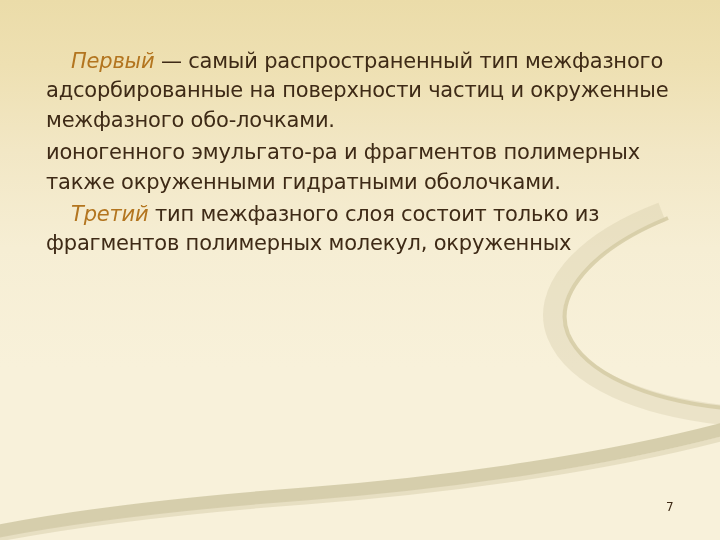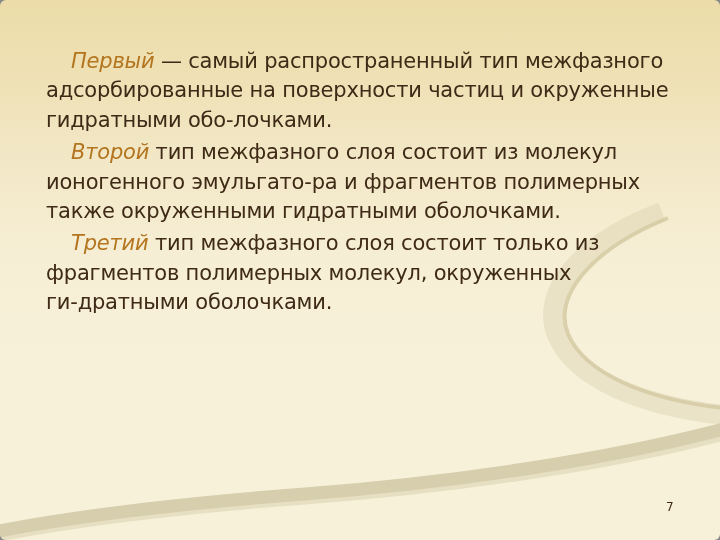--- a/index.html
+++ b/index.html
@@ -10,21 +10,20 @@
     height: 540px;
     overflow: hidden;
     background: linear-gradient(180deg,
       #ebdca9 0%,
       #eee0b2 12%,
       #f2e7c5 28%,
       #f6eed4 46%,
       #f8f1da 68%,
       #f8f1da 100%);
     font-family: "DejaVu Sans", "Liberation Sans", sans-serif;
-    border-radius: 6px;
   }
   .swirls {
     position: absolute;
     left: 0; top: 0;
     width: 720px; height: 540px;
     pointer-events: none;
   }
   .text-block {
     position: absolute;
     left: 46px;
@@ -66,28 +65,26 @@
     <path d="M 668 218 C 590 250 553 296 568 334 C 585 374 648 400 724 408" fill="none" stroke="#d5cba5" stroke-width="4" opacity="0.85"></path>
 
     <path d="M 724 429 C 610 459 460 482 305 494 C 198 502 86 514 -6 532" fill="none" stroke="#cdc5a0" stroke-width="13" opacity="0.8"></path>
     <path d="M 724 438 C 610 468 460 490 305 502 C 198 510 86 522 -6 540" fill="none" stroke="#d9d0ae" stroke-width="5" opacity="0.55"></path>
   </svg>
 
   <div class="text-block">
       <div class="para">
         <div class="line first"><span class="accent">Первый</span><span> — самый распространенный тип межфазного</span></div>
         <div class="line"><span>адсорбированные на поверхности частиц и окруженные</span></div>
-        <div class="line"><span>гидратными обо-лочками.</span></div>
+        <div class="line"><span>межфазного обо-лочками.</span></div>
       </div>
       <div class="para">
-        <div class="line first"><span class="accent">Второй</span><span> тип межфазного слоя состоит из молекул</span></div>
         <div class="line"><span>ионогенного эмульгато-ра и фрагментов полимерных</span></div>
         <div class="line"><span>также окруженными гидратными оболочками.</span></div>
       </div>
       <div class="para">
         <div class="line first"><span class="accent">Третий</span><span> тип межфазного слоя состоит только из</span></div>
         <div class="line"><span>фрагментов полимерных молекул, окруженных</span></div>
-        <div class="line"><span>ги-дратными оболочками.</span></div>
       </div>
     </div>
 
   <div class="page-number">7</div>
 </div>
 
 </body></html>

